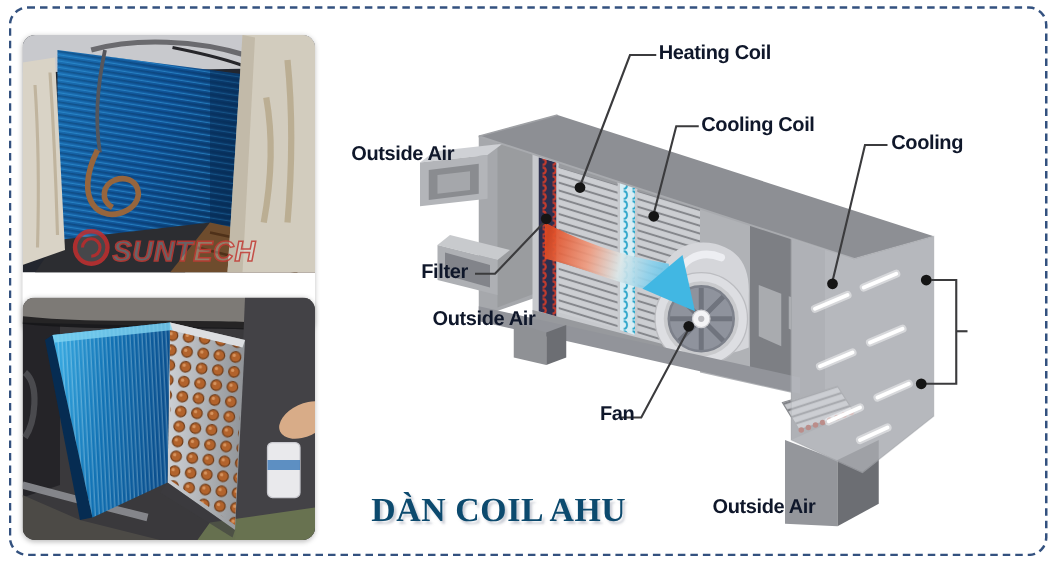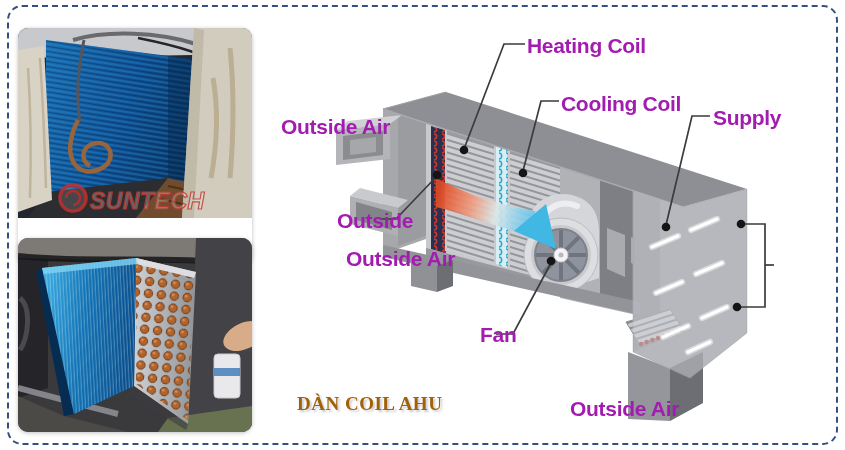--- a/index.html
+++ b/index.html
@@ -6,25 +6,25 @@
   #stage{position:relative;width:845px;height:450px;background:#ffffff;overflow:hidden;
          font-family:"Liberation Sans",sans-serif;}
   #dashed-frame{position:absolute;left:7px;top:5px;right:7px;bottom:5px;
          border:2px dashed #33517f;border-radius:15px;pointer-events:none;}
   .photo{position:absolute;width:234px;border-radius:10px;overflow:hidden;
          box-shadow:0 1px 4px rgba(0,0,0,.25);}
   #photo-top{left:18px;top:28px;height:238px;}
   #photo-bottom{left:18px;top:238px;height:194px;}
   .photo svg{display:block;}
   #diagram-svg{position:absolute;left:0;top:0;}
-  .lbl{position:absolute;font-weight:700;font-size:21px;color:#a21caf;
+  .lbl{position:absolute;font-weight:700;font-size:16px;color:#0f172a;
        letter-spacing:-0.3px;white-space:nowrap;}
   .lbl.two-line{line-height:26px;}
   #main-title{position:absolute;left:297px;top:393px;font-family:"Liberation Serif",serif;
-       font-weight:700;font-size:19px;color:#a16207;letter-spacing:0.5px;white-space:nowrap;
+       font-weight:700;font-size:27px;color:#0c4a6e;letter-spacing:0.5px;white-space:nowrap;
        text-shadow:2px 2px 2px rgba(160,165,180,0.55);}
 </style>
 </head>
 <body>
 
 <div id="stage">
 
   <div class="photo" id="photo-top">
     <svg width="234" height="190" viewBox="0 0 234 190">
       <defs>
@@ -250,23 +250,23 @@
       <circle cx="666" cy="227" r="4.3"></circle>
         <circle cx="437" cy="175" r="4.3"></circle>
       <circle cx="551" cy="261" r="4.3"></circle>
         <circle cx="741" cy="224" r="4.3"></circle>
       <circle cx="737" cy="307" r="4.3"></circle>
     </g>
   </svg>
 
   <div class="lbl" style="left:527px;top:34px">Heating Coil</div>
   <div class="lbl" style="left:561px;top:92px">Cooling Coil</div>
-  <div class="lbl" style="left:713px;top:106px">Supply</div>
+  <div class="lbl" style="left:713px;top:106px">Cooling</div>
   <div class="lbl" style="left:281px;top:115px">Outside Air</div>
-  <div class="lbl" style="left:337px;top:209px">Outside</div>
+  <div class="lbl" style="left:337px;top:209px">Filter</div>
   <div class="lbl" style="left:346px;top:247px">Outside Air</div>
   <div class="lbl" style="left:480px;top:323px">Fan</div>
   <div class="lbl" style="left:570px;top:397px">Outside Air</div>
 
   <div id="main-title">DÀN COIL AHU</div>
 
   <div id="dashed-frame"></div>
 </div>
 
 </body></html>

